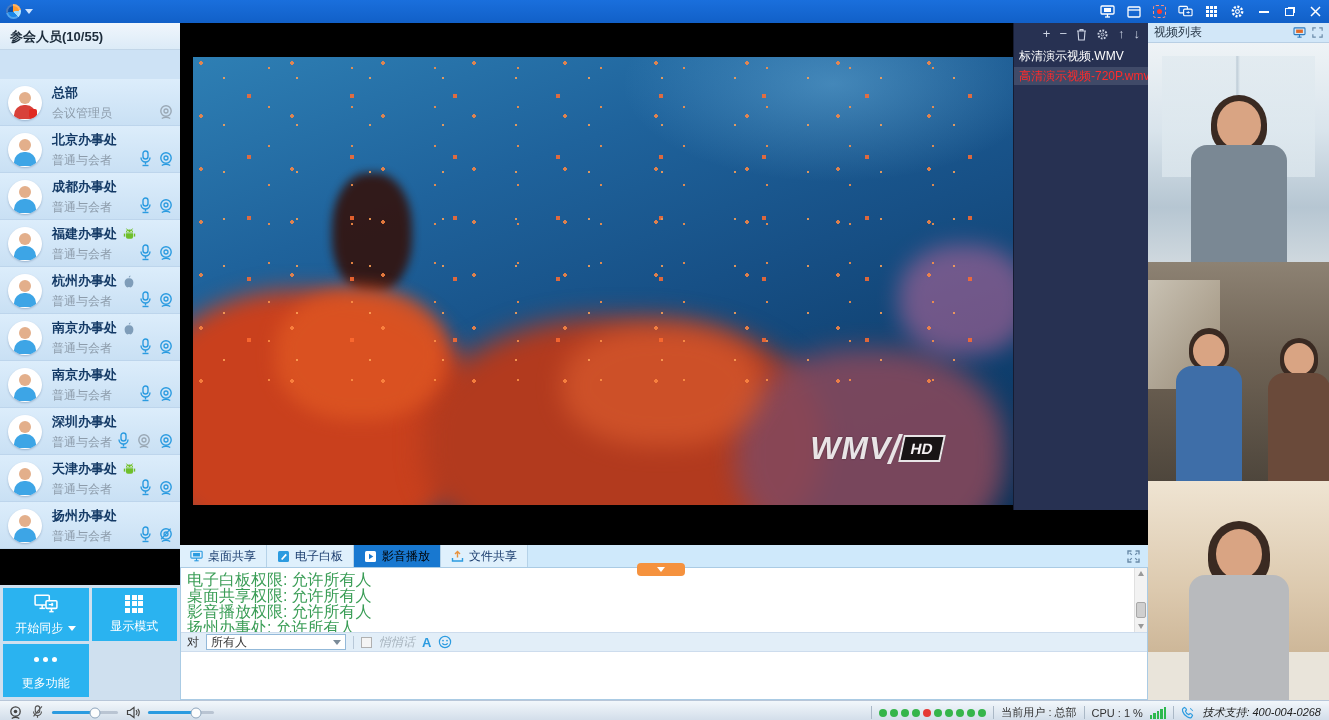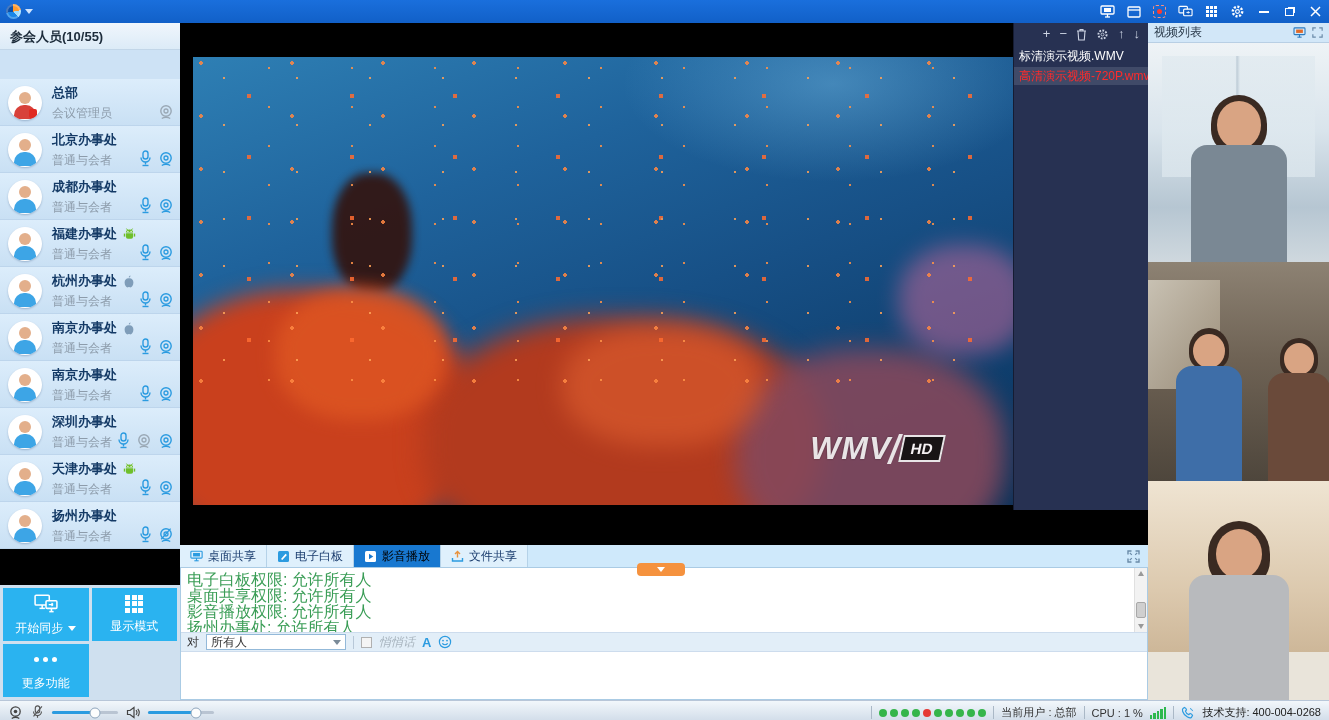--- a/index.html
+++ b/index.html
@@ -204,21 +204,21 @@
   .slider .fill { position:absolute; left:0; top:0; height:3px; background:#2b9be0; border-radius:2px; }
   .slider .knob { position:absolute; top:50%; width:11px; height:11px; background:#fdfdfd; border:1px solid #8fa6bd;
     border-radius:50%; transform:translate(-50%,-50%); }
   .sb-right { margin-left:auto; display:flex; align-items:center; gap:7px; }
   .dotrow { display:flex; gap:3px; align-items:center; }
   .dot { width:8px; height:8px; border-radius:50%; background:#35b54a; }
   .dot.red { background:#e53935; }
   .sep { width:1px; height:13px; background:#aab8c6; }
   .cpubars { display:flex; align-items:flex-end; gap:1px; height:12px; }
   .cpubars i { width:2.5px; background:#2db84d; display:block; }
-  .support { color:#222; }
+  .support { color:#222;font-style:italic; }
 </style>
 </head>
 <body>
 
 <div class="app">
 
   <div class="titlebar">
     <span class="logo"></span>
     <span class="tb-chev"></span>
     <div class="tb-icons">

